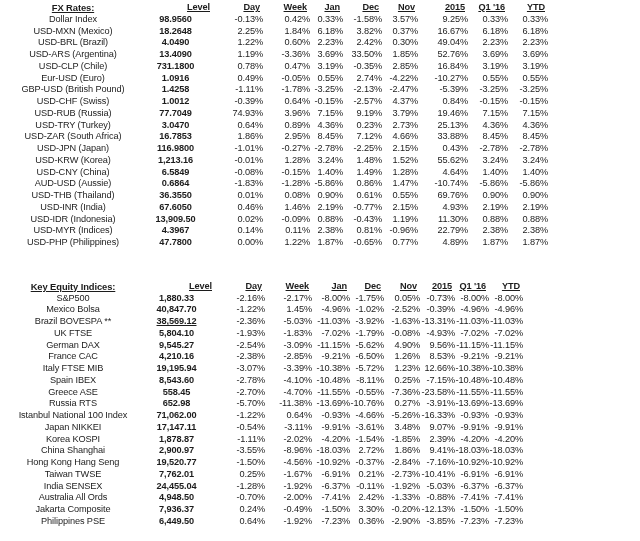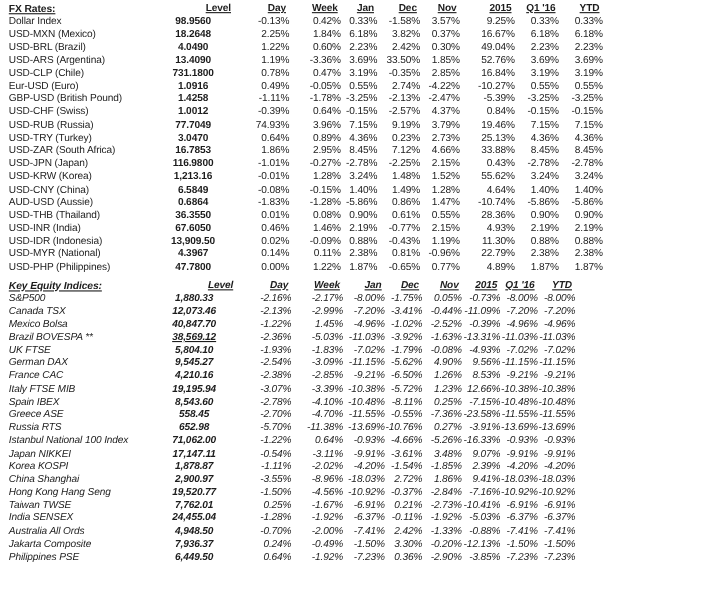--- a/index.html
+++ b/index.html
@@ -10,32 +10,32 @@
   }
   .page{padding:2px 0 0 8px;}
   table{border-collapse:collapse;table-layout:fixed;}
   th,td{
     padding:0;height:11.75px;line-height:11.75px;
     white-space:nowrap;vertical-align:middle;
     font-weight:normal;text-align:right;
   }
   th{font-weight:bold;}
   th.num{padding-right:3px;text-decoration:underline;}
-  td.label,th.label{text-align:left;}
+  td.label,th.label{text-align:center;}
   th.section-title{text-decoration:underline;font-size:9.4px;}
   td.level{font-weight:bold;text-align:center;}
   td.u{text-decoration:underline;}
   
   .fx col.c-label{width:130px}.fx col.c-level{width:75px}
   .fx col.c-day{width:50px}.fx col.c-week{width:47px}
   .fx col.c-jan{width:33px}.fx col.c-dec{width:39px}
   .fx col.c-nov{width:36px}.fx col.c-2015{width:50px}
   .fx col.c-q1{width:40px}.fx col.c-ytd{width:40px}
   
-  .eq{margin-top:5px;font-style:italic;}
+  .eq{margin-top:32px;}
   .eq col.c-label{width:130px}.eq col.c-level{width:77px}
   .eq col.c-day{width:50px}.eq col.c-week{width:47px}
   .eq col.c-jan{width:38px}.eq col.c-dec{width:34px}
   .eq col.c-nov{width:36px}.eq col.c-2015{width:35px}
   .eq col.c-q1{width:34px}.eq col.c-ytd{width:34px}
 </style>
 </head>
 <body>
 
 <div class="page">
@@ -249,21 +249,21 @@
           <td class="num">-5.86%</td>
         </tr>
         <tr>
           <td class="label">USD-THB  (Thailand)</td>
           <td class="num level">36.3550</td>
           <td class="num">0.01%</td>
           <td class="num">0.08%</td>
           <td class="num">0.90%</td>
           <td class="num">0.61%</td>
           <td class="num">0.55%</td>
-          <td class="num">28.36%</td>
+          <td class="num">69.76%</td>
           <td class="num">0.90%</td>
           <td class="num">0.90%</td>
         </tr>
         <tr>
           <td class="label">USD-INR (India)</td>
           <td class="num level">67.6050</td>
           <td class="num">0.46%</td>
           <td class="num">1.46%</td>
           <td class="num">2.19%</td>
           <td class="num">-0.77%</td>
@@ -278,21 +278,21 @@
           <td class="num">0.02%</td>
           <td class="num">-0.09%</td>
           <td class="num">0.88%</td>
           <td class="num">-0.43%</td>
           <td class="num">1.19%</td>
           <td class="num">11.30%</td>
           <td class="num">0.88%</td>
           <td class="num">0.88%</td>
         </tr>
         <tr>
-          <td class="label">USD-MYR (National)</td>
+          <td class="label">USD-MYR (Indices)</td>
           <td class="num level">4.3967</td>
           <td class="num">0.14%</td>
           <td class="num">0.11%</td>
           <td class="num">2.38%</td>
           <td class="num">0.81%</td>
           <td class="num">-0.96%</td>
           <td class="num">22.79%</td>
           <td class="num">2.38%</td>
           <td class="num">2.38%</td>
         </tr>
@@ -345,32 +345,20 @@
           <td class="num">-2.16%</td>
           <td class="num">-2.17%</td>
           <td class="num">-8.00%</td>
           <td class="num">-1.75%</td>
           <td class="num">0.05%</td>
           <td class="num">-0.73%</td>
           <td class="num">-8.00%</td>
           <td class="num">-8.00%</td>
         </tr>
         <tr>
-          <td class="label">Canada TSX</td>
-          <td class="num level">12,073.46</td>
-          <td class="num">-2.13%</td>
-          <td class="num">-2.99%</td>
-          <td class="num">-7.20%</td>
-          <td class="num">-3.41%</td>
-          <td class="num">-0.44%</td>
-          <td class="num">-11.09%</td>
-          <td class="num">-7.20%</td>
-          <td class="num">-7.20%</td>
-        </tr>
-        <tr>
           <td class="label">Mexico Bolsa</td>
           <td class="num level">40,847.70</td>
           <td class="num">-1.22%</td>
           <td class="num">1.45%</td>
           <td class="num">-4.96%</td>
           <td class="num">-1.02%</td>
           <td class="num">-2.52%</td>
           <td class="num">-0.39%</td>
           <td class="num">-4.96%</td>
           <td class="num">-4.96%</td>

